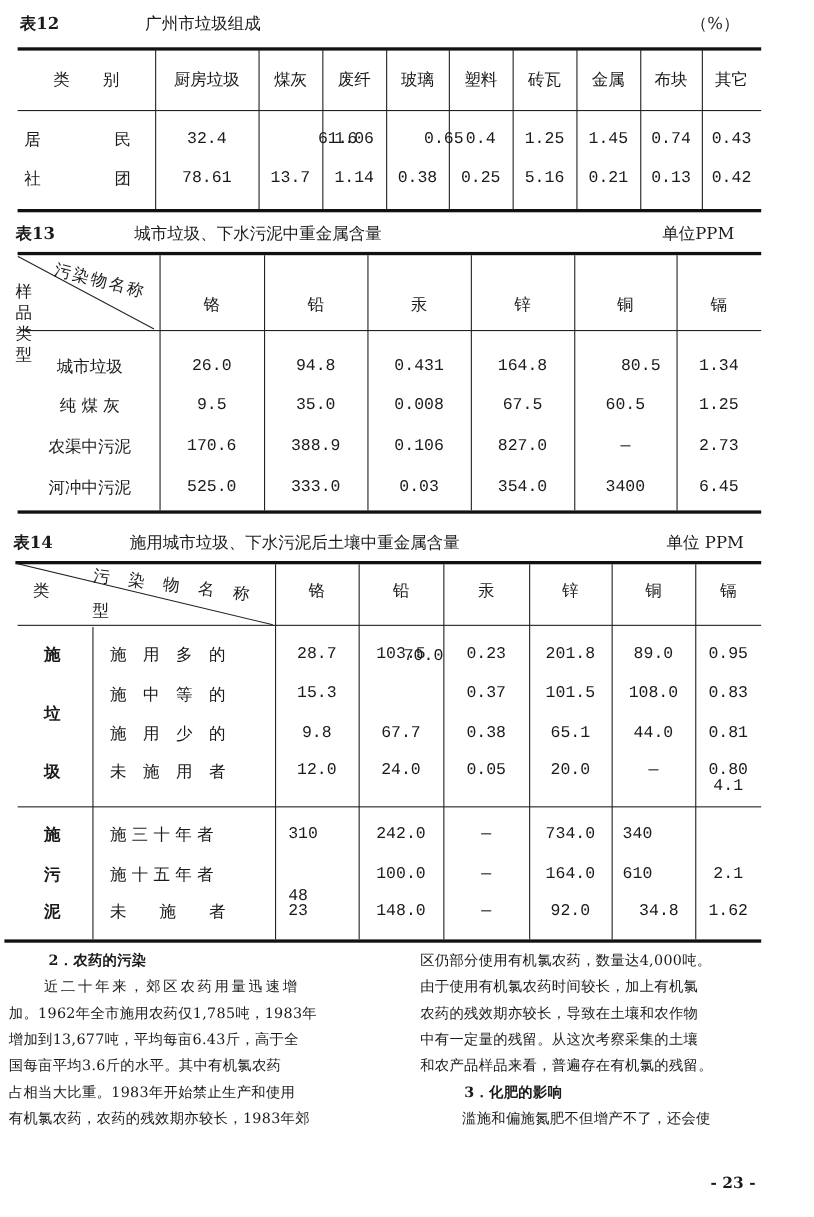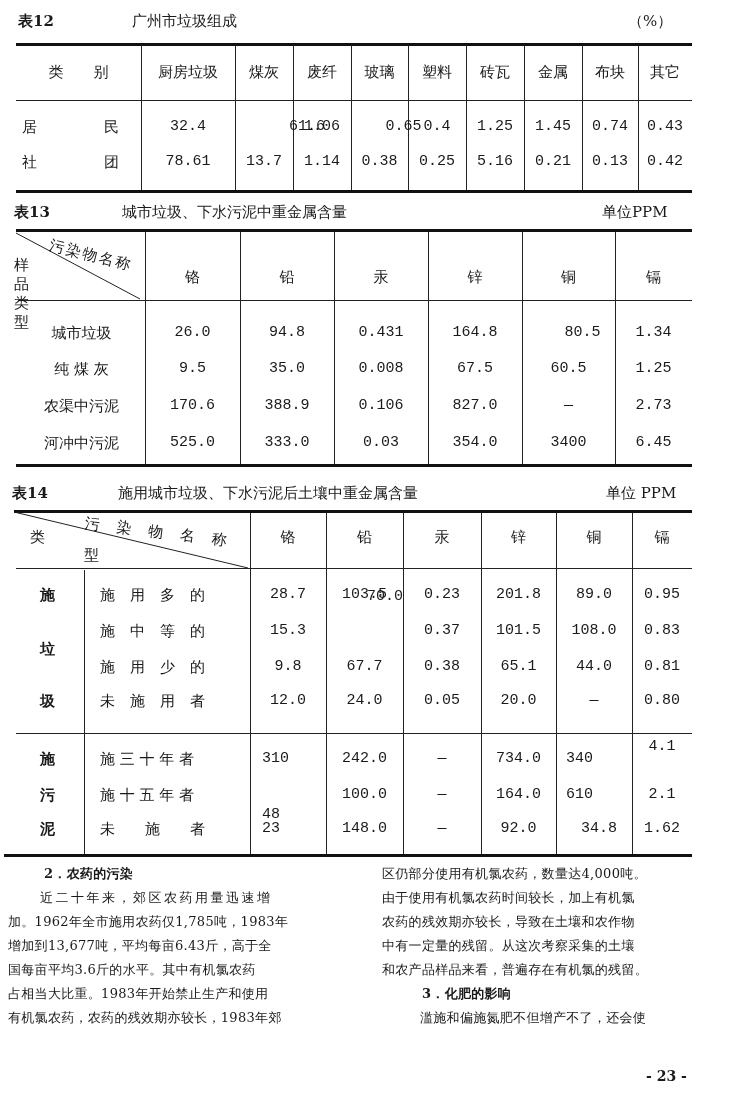--- a/index.html
+++ b/index.html
@@ -206,21 +206,21 @@
   <div class="cell bold" style="left:40px;top:750px;">施</div>
   <div class="cell bold" style="left:40px;top:786px;">污</div>
   <div class="cell bold" style="left:40px;top:820px;">泥</div>
 
   <div class="cell" style="left:100px;top:750px;">施 三 十 年 者</div>
   <div class="cell num" style="left:262px;top:750px;">310</div>
   <div class="cell num" style="left:326px;width:77px;top:750px;">242.0</div>
   <div class="cell num" style="left:403px;width:78px;top:750px;">—</div>
   <div class="cell num" style="left:481px;width:75px;top:750px;">734.0</div>
   <div class="cell num" style="left:566px;top:750px;">340</div>
-  <div class="cell num" style="left:632px;width:60px;top:738px;">4.1</div>
+  <div class="cell num" style="left:632px;width:60px;top:706px;">4.1</div>
 
   <div class="cell" style="left:100px;top:786px;">施 十 五 年 者</div>
   <div class="cell num" style="left:262px;top:786px;margin-top:20px;">48</div>
   <div class="cell num" style="left:326px;width:77px;top:786px;">100.0</div>
   <div class="cell num" style="left:403px;width:78px;top:786px;">—</div>
   <div class="cell num" style="left:481px;width:75px;top:786px;">164.0</div>
   <div class="cell num" style="left:566px;top:786px;">610</div>
   <div class="cell num" style="left:632px;width:60px;top:786px;">2.1</div>
 
   <div class="cell" style="left:100px;top:820px;">未　　施　　者</div>

